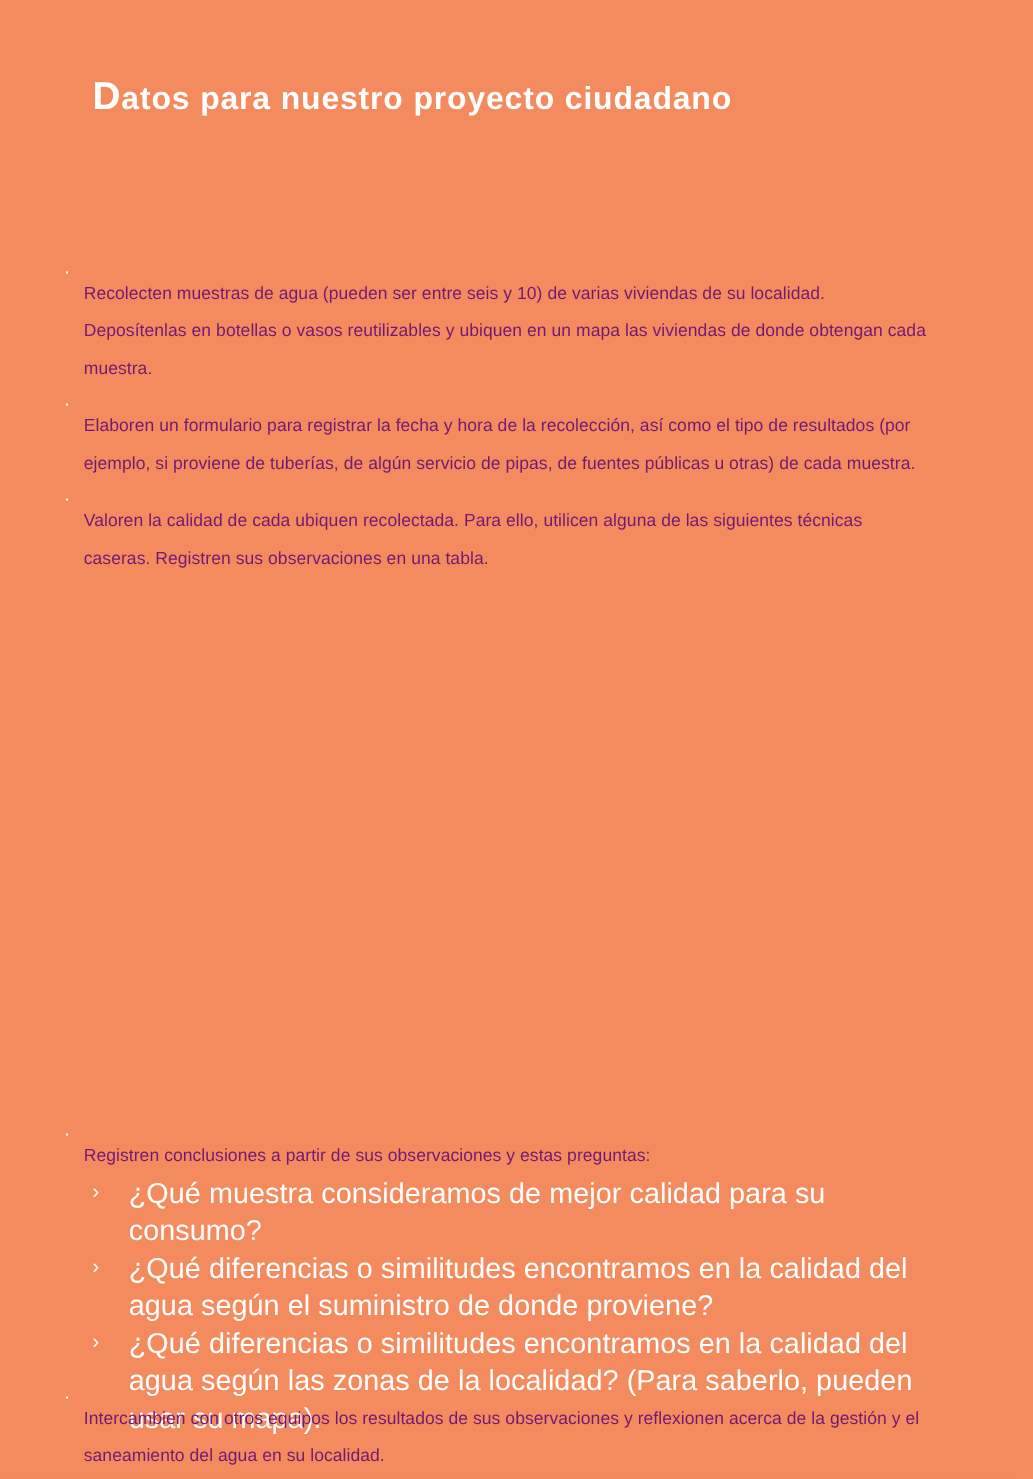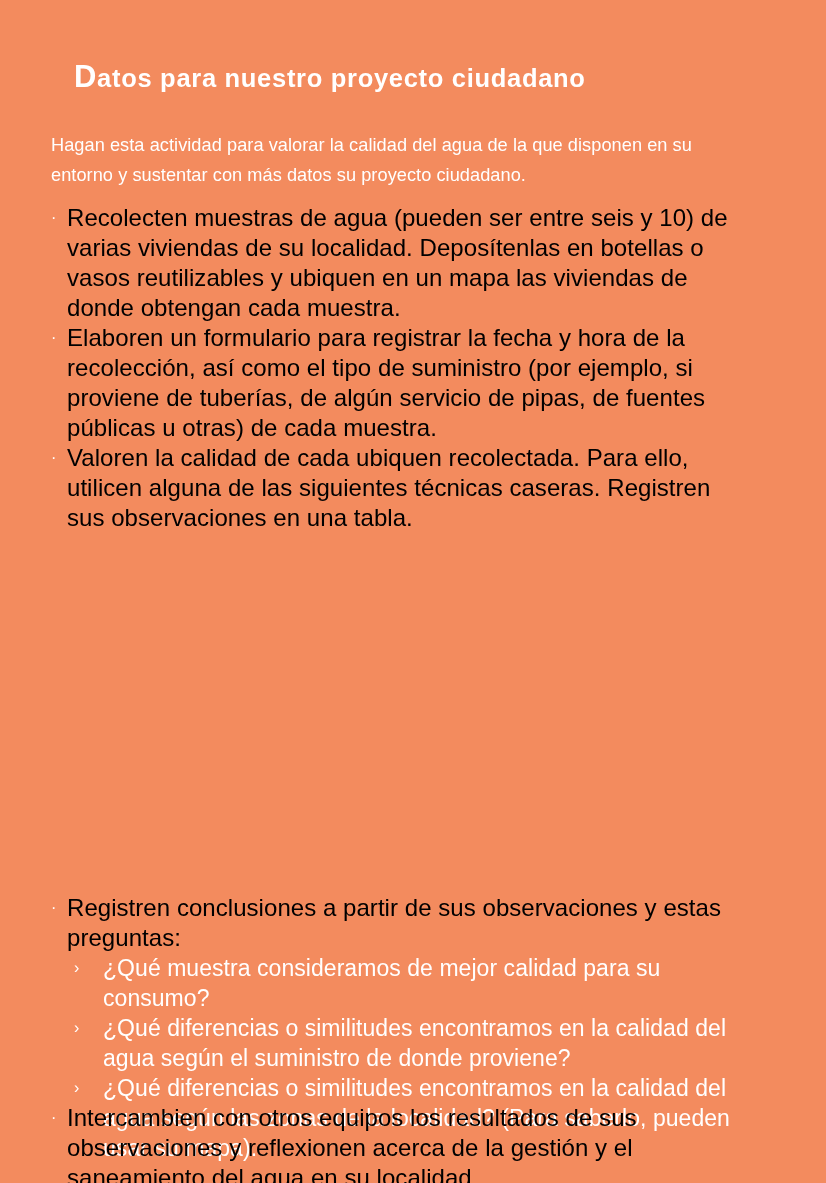--- a/index.html
+++ b/index.html
@@ -71,24 +71,25 @@
   .bullet-mark {
     flex: 0 0 16px;
     font-size: 16px;
     line-height: 30px;
     color: #FFFFFF;
     text-align: left;
     user-select: none;
   }
   .bullet-text {
     flex: 1 1 auto;
-    font-size: 24px;
+    font-size: 14px;
     line-height: 30px;
-    color: #000000;
+    color: #701a75;
     letter-spacing: 0.05px;
+    margin-top: 16px;
   }
 
   
   .sublist {
     margin-left: 23px;
   }
   .sub-row {
     display: flex;
     align-items: flex-start;
   }
@@ -119,32 +120,31 @@
 </style>
 </head>
 <body>
 
 <div class="page">
 
   <h1 class="title">
     <span class="dropcap">D</span><span>atos para nuestro proyecto ciudadano</span>
   </h1>
 
-  <p class="intro">Hagan esta actividad para valorar la calidad del agua de la que disponen en su entorno y sustentar con más datos su proyecto ciudadano.</p>
 
   <div class="list list-top">
 
     <div class="bullet-row">
       <span class="bullet-mark">·</span>
       <span class="bullet-text">Recolecten muestras de agua (pueden ser entre seis y 10) de varias viviendas de su localidad. Deposítenlas en botellas o vasos reutilizables y ubiquen en un mapa las viviendas de donde obtengan cada muestra.</span>
     </div>
 
     <div class="bullet-row">
       <span class="bullet-mark">·</span>
-      <span class="bullet-text">Elaboren un formulario para registrar la fecha y hora de la recolección, así como el tipo de suministro (por ejemplo, si proviene de tuberías, de algún servicio de pipas, de fuentes públicas u otras) de cada muestra.</span>
+      <span class="bullet-text">Elaboren un formulario para registrar la fecha y hora de la recolección, así como el tipo de resultados (por ejemplo, si proviene de tuberías, de algún servicio de pipas, de fuentes públicas u otras) de cada muestra.</span>
     </div>
 
     <div class="bullet-row">
       <span class="bullet-mark">·</span>
       <span class="bullet-text">Valoren la calidad de cada ubiquen recolectada. Para ello, utilicen alguna de las siguientes técnicas caseras. Registren sus observaciones en una tabla.</span>
     </div>
 
   </div>
 
   <div class="media-slot"></div>

